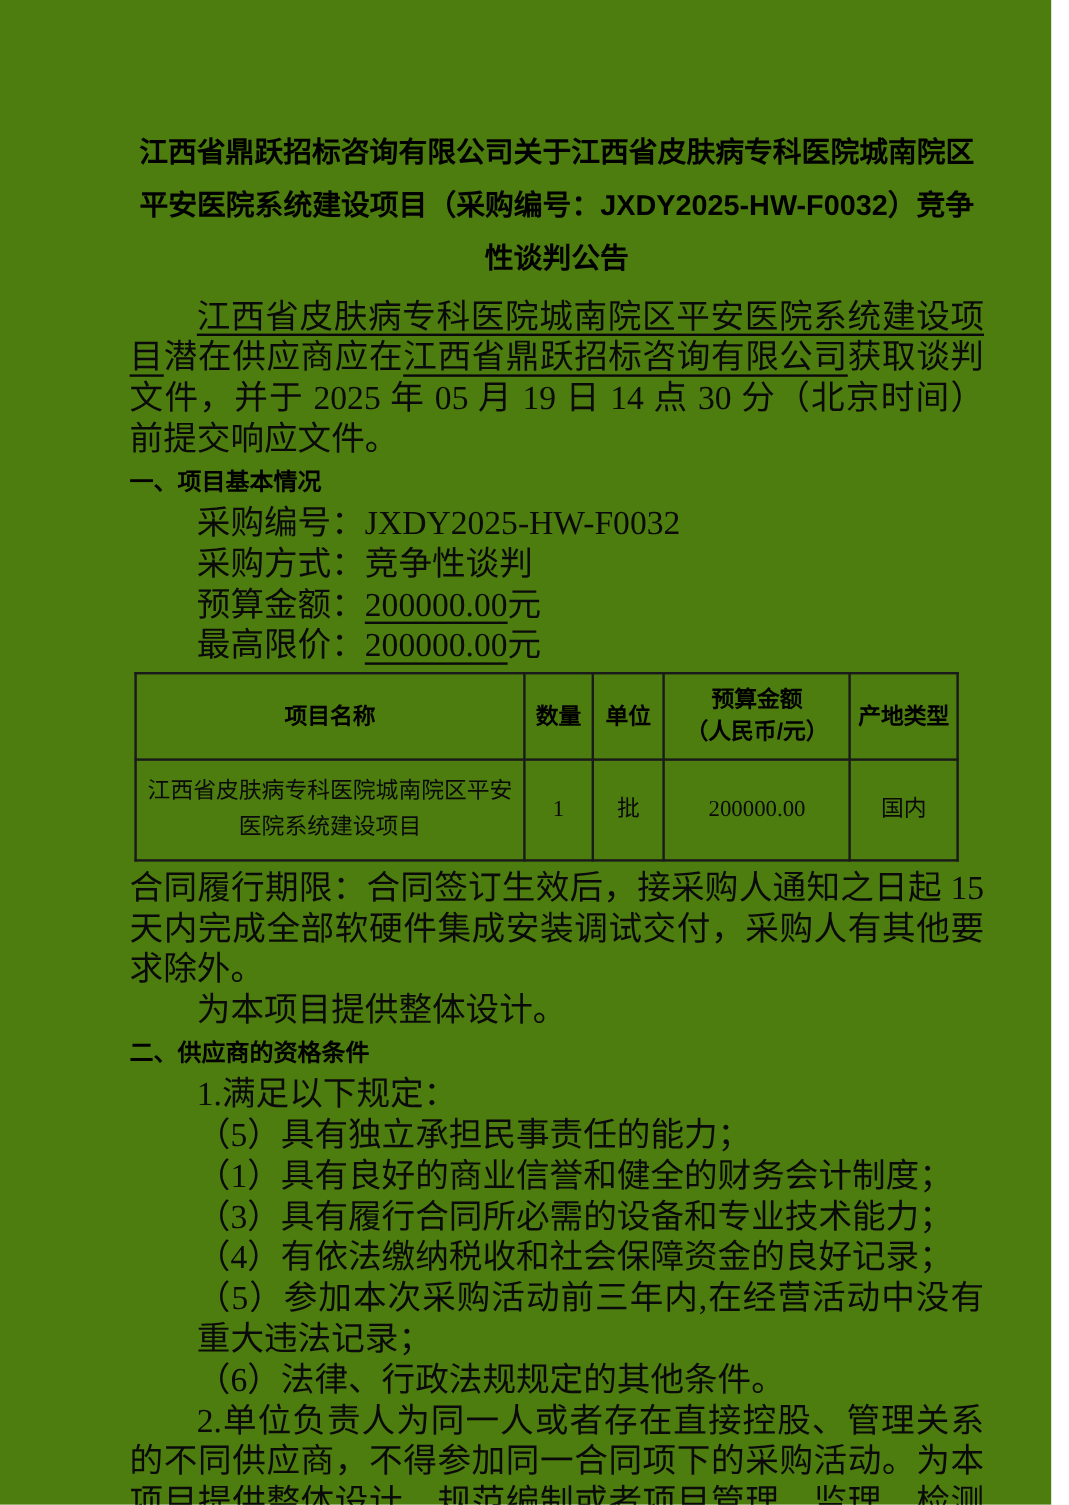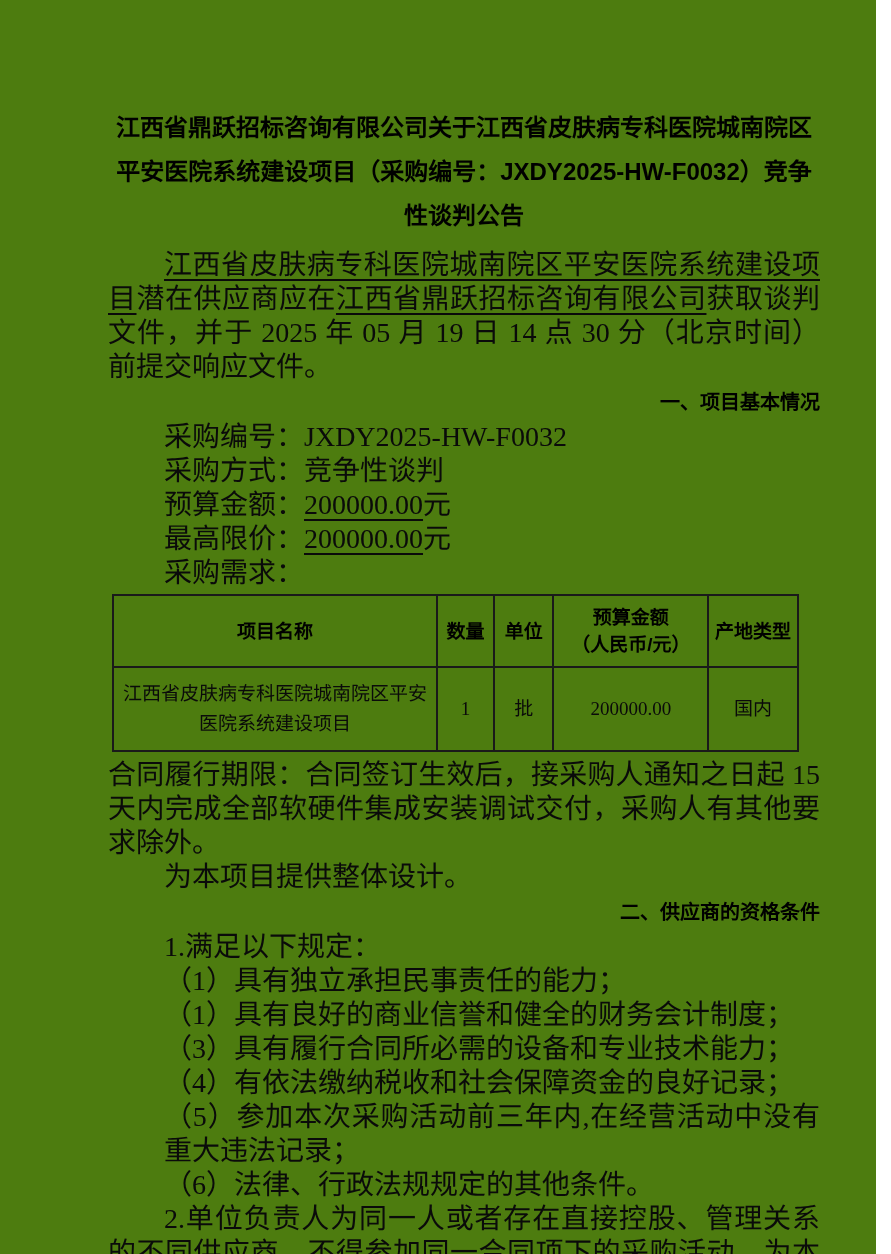--- a/index.html
+++ b/index.html
@@ -17,21 +17,21 @@
   }
   h1{
     margin:0 0 10px 0;
     font-family:"Liberation Sans","DejaVu Sans",sans-serif;
     font-weight:bold;
     font-size:24px;
     line-height:44px;
     text-align:center;
     color:#000;
   }
-  p{margin:0;text-align:right;}
+  p{margin:0;}
   .body{
     font-size:28px;
     line-height:34px;
     text-align:justify;
     color:#0a0a0a;
   }
   .indent{text-indent:2em;}
   .pad2{padding-left:2em;}
   .heading{
     font-family:"Liberation Sans","DejaVu Sans",sans-serif;
@@ -86,21 +86,20 @@
 
   <p class="body pad2"><span>采购编号：</span><span>JXDY2025-HW-F0032</span></p>
 
 
   <p class="body pad2"><span>采购方式：</span><span>竞争性谈判</span></p>
 
   <p class="body pad2"><span>预算金额：</span><span class="u">200000.00</span><span>元</span></p>
 
   <p class="body pad2"><span>最高限价：</span><span class="u">200000.00</span><span>元</span></p>
 
-  <p class="body pad2">采购需求：</p>
 
   <table class="req">
     <colgroup>
       <col style="width:47.3%">
       <col style="width:8.3%">
       <col style="width:8.7%">
       <col style="width:22.6%">
       <col style="width:13.1%">
     </colgroup>
     <thead>
@@ -125,21 +124,21 @@
   </table>
 
   <p class="body">合同履行期限：合同签订生效后，接采购人通知之日起 15 天内完成全部软硬件集成安装调试交付，采购人有其他要求除外。</p>
 
   <p class="body indent">为本项目提供整体设计。</p>
 
   <p class="heading">二、供应商的资格条件</p>
 
   <p class="body pad2">1.满足以下规定：</p>
 
-  <p class="body pad2">（1）具有独立承担民事责任的能力；</p>
+  <p class="body pad2">（5）具有独立承担民事责任的能力；</p>
   <p class="body pad2">（1）具有良好的商业信誉和健全的财务会计制度；</p>
   <p class="body pad2">（3）具有履行合同所必需的设备和专业技术能力；</p>
   <p class="body pad2">（4）有依法缴纳税收和社会保障资金的良好记录；</p>
   <p class="body pad2">（5）参加本次采购活动前三年内,在经营活动中没有重大违法记录；</p>
   <p class="body pad2">（6）法律、行政法规规定的其他条件。</p>
 
   <p class="body indent">2.单位负责人为同一人或者存在直接控股、管理关系的不同供应商，不得参加同一合同项下的采购活动。为本项目提供整体设计、规范编制或者项目管理、监理、检测等服务的供应商不得参加本项目的采购活动。</p>
 
 </div>
 

